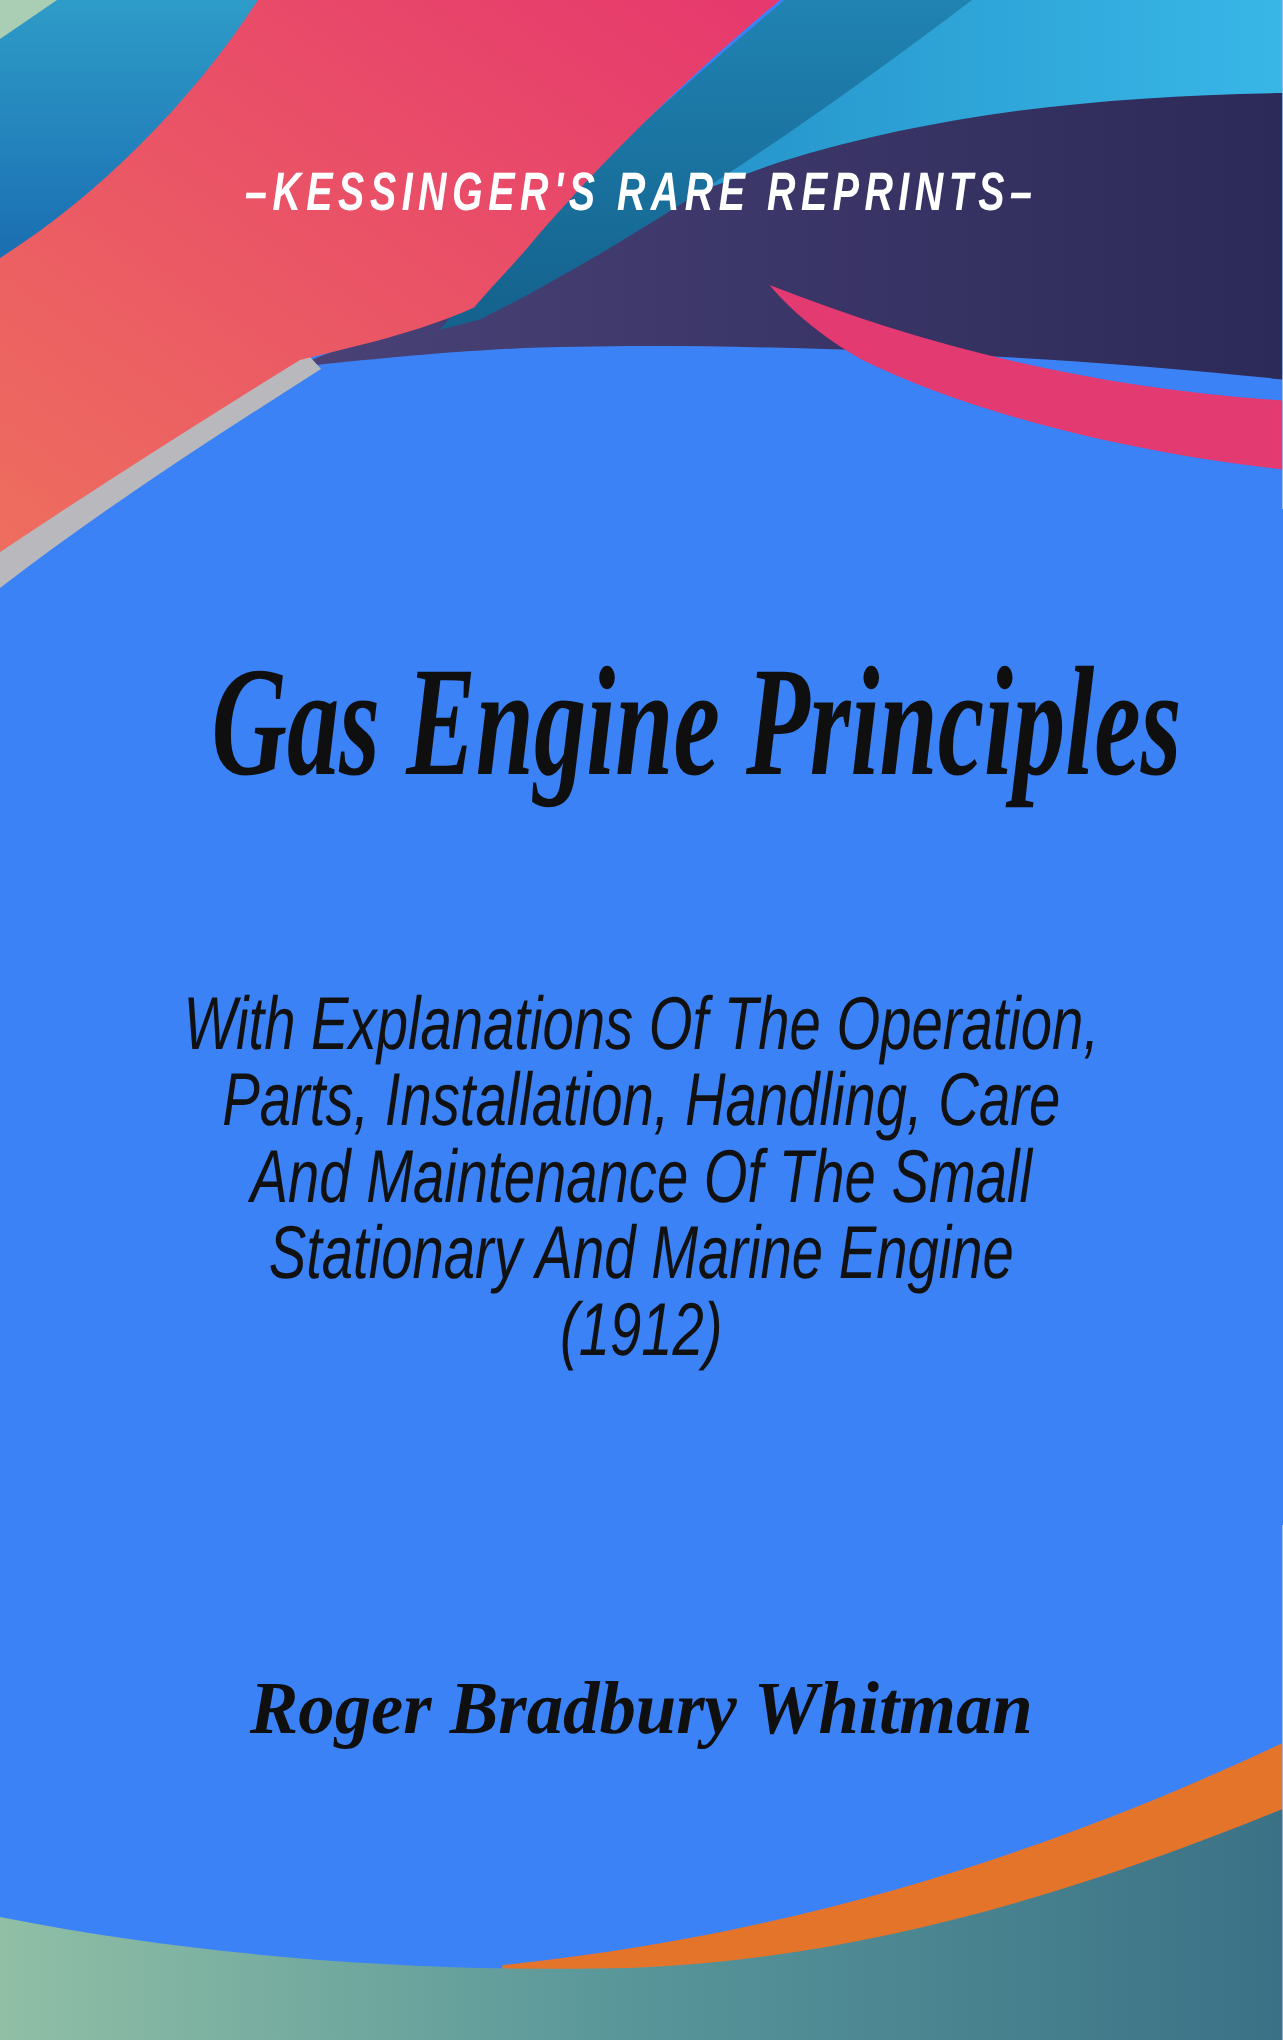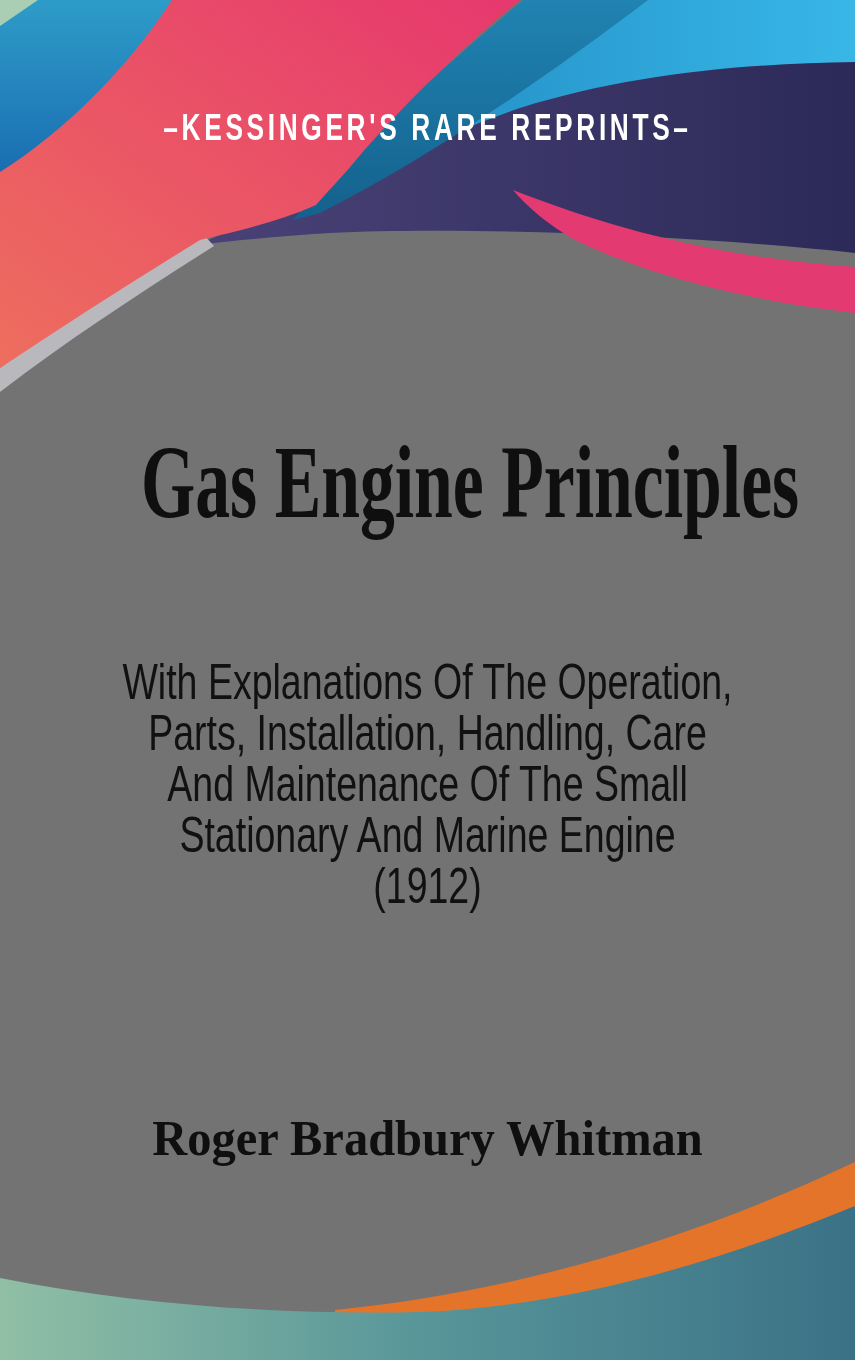--- a/index.html
+++ b/index.html
@@ -1,22 +1,23 @@
 <!DOCTYPE html>
 <html><head>
 <meta charset="utf-8">
 <style>
   html,body{margin:0;padding:0;background:#e9e9e9;}
   .cover{
     position:relative;
     width:855px;height:1360px;
     margin:0 auto;
-    background:#737373;
+    background:#3b82f6;
     overflow:hidden;
     font-family:"Liberation Sans","DejaVu Sans",sans-serif;
+    font-style:italic;
   }
   .art{position:absolute;inset:0;width:855px;height:1360px;display:block;}
   .txt{position:absolute;left:0;right:0;text-align:center;white-space:nowrap;}
   .banner{
     top:110px;
     font-weight:bold;font-size:36px;line-height:36px;
     letter-spacing:5px;
     color:#ffffff;
     transform:scaleX(.73);transform-origin:50% 50%;
   }

